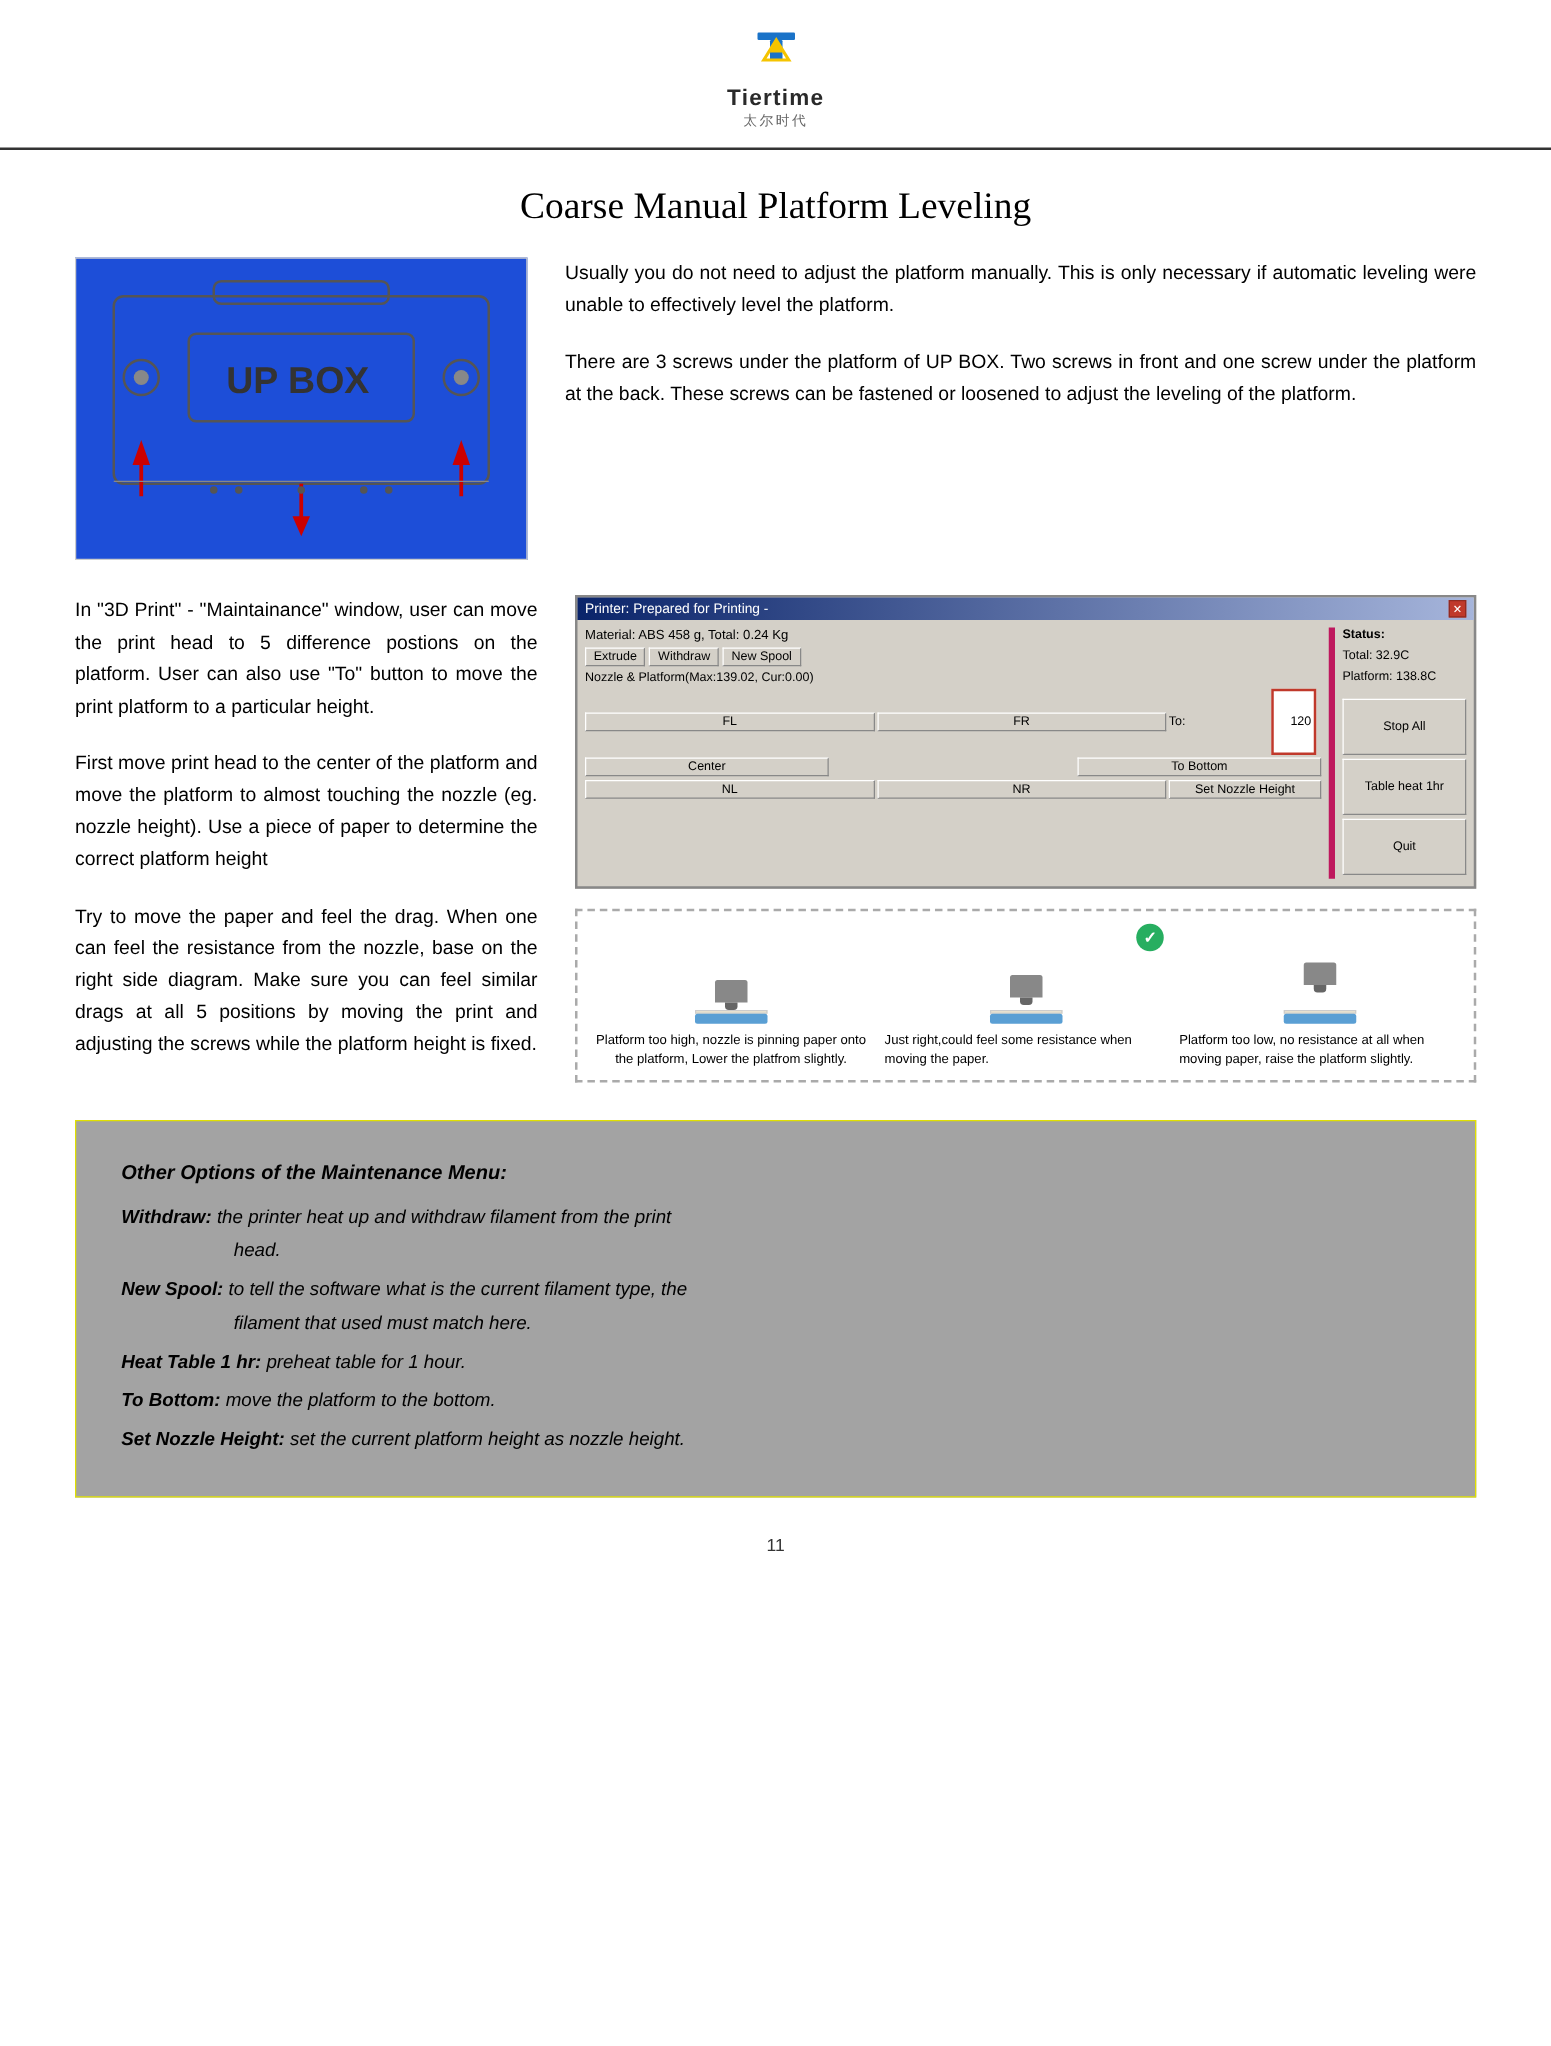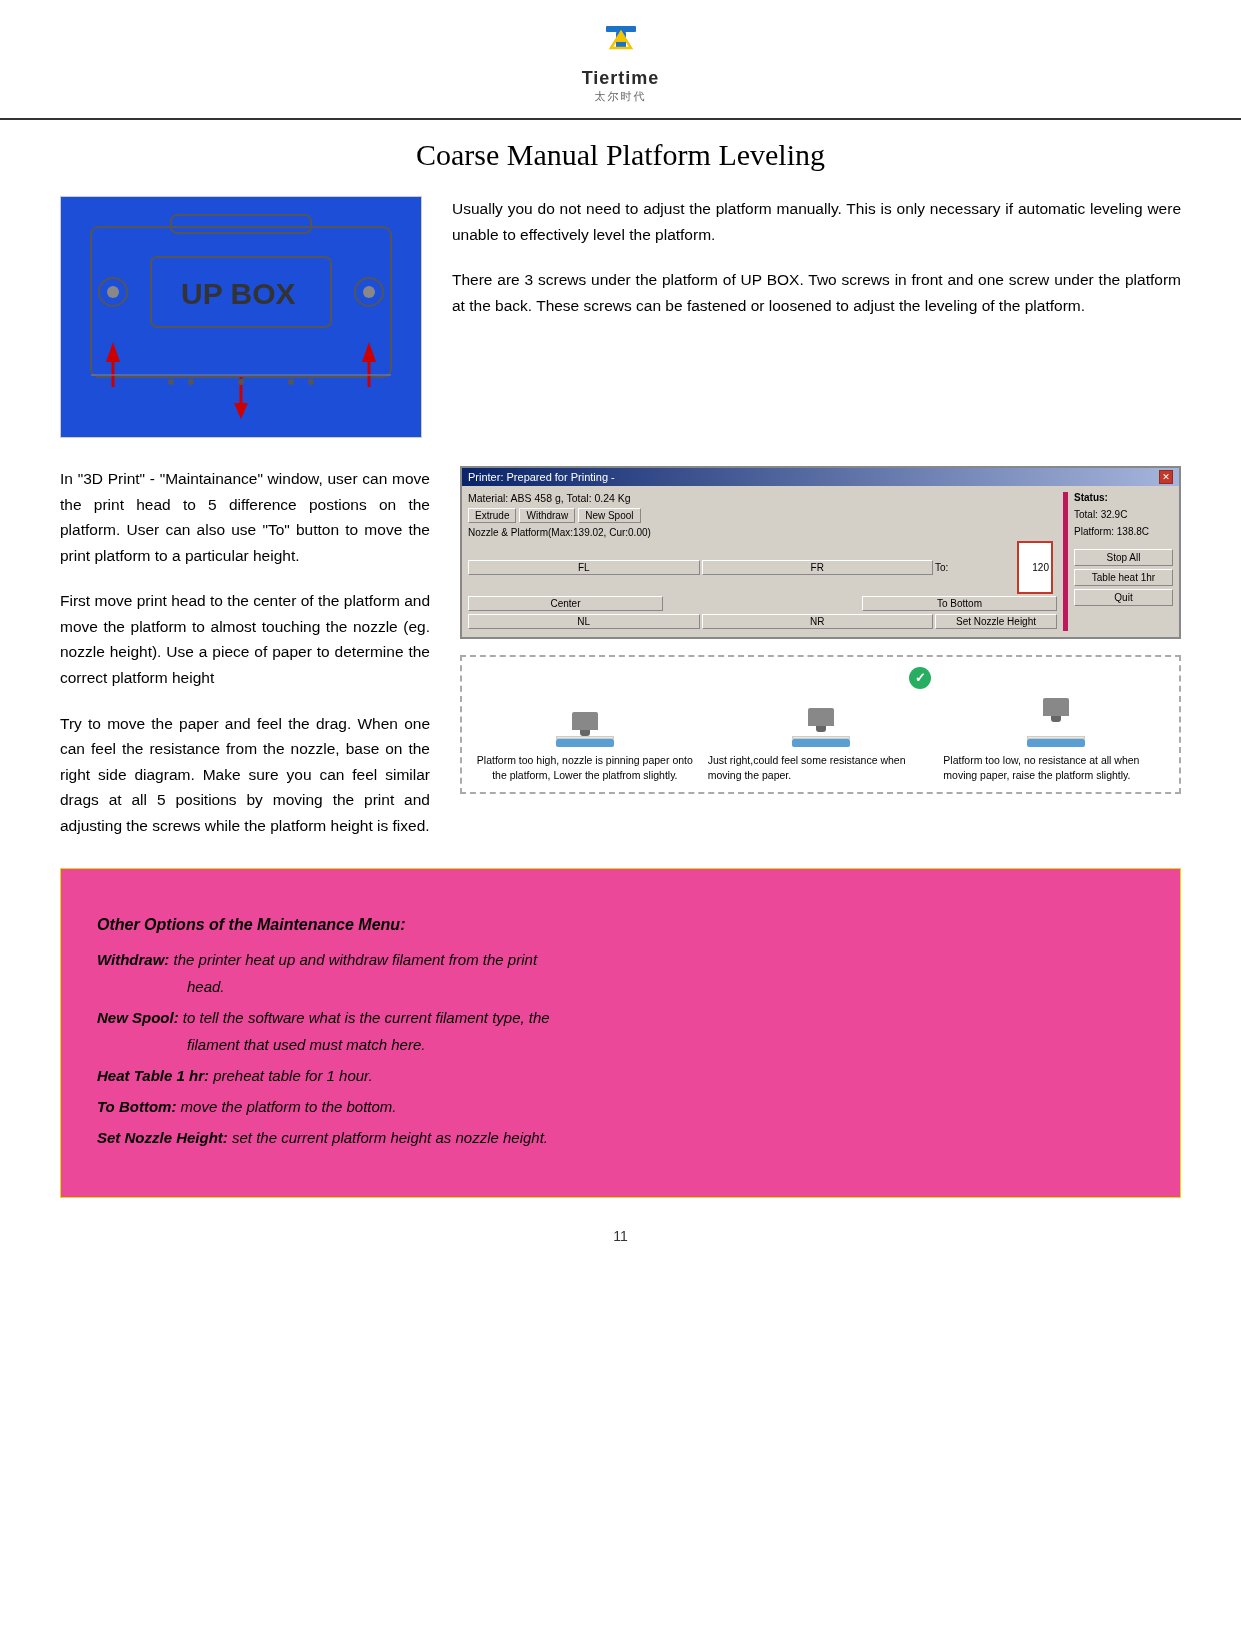--- a/index.html
+++ b/index.html
@@ -10,21 +10,21 @@
       width: 1241px;
       min-height: 1637px;
       position: relative;
     }
 
     
     .header {
       text-align: center;
       padding: 18px 0 10px 0;
       border-bottom: 2px solid #333;
-      margin-bottom: 18px;
+      margin-bottom: 28px;
     }
     .logo-container {
       display: flex;
       flex-direction: column;
       align-items: center;
       margin-bottom: 4px;
     }
     .logo-icon {
       width: 50px;
       height: 50px;
@@ -217,21 +217,21 @@
       font-size: 10px;
       color: #000;
       margin-bottom: 2px;
     }
 
     .sw-right-btn {
       background: #d4d0c8;
       border: 1px solid #888;
       border-top-color: #fff;
       border-left-color: #fff;
-      padding: 2px 6px;
+      padding: 16px 6px;
       font-size: 10px;
       cursor: pointer;
       color: #000;
       width: 100%;
       margin-bottom: 3px;
       text-align: center;
     }
 
     
     .height-diagram {
@@ -258,23 +258,23 @@
       display: flex;
       flex-direction: column;
       align-items: center;
       justify-content: flex-end;
       margin-bottom: 6px;
       position: relative;
     }
 
     
     .note-box {
-      background: #ec4899;
+      background: #a3a3a3;
       border: 1px solid #e0e000;
-      padding: 42px 36px;
+      padding: 28px 36px;
       margin: 20px 60px;
       font-size: 15px;
       line-height: 1.8;
     }
 
     .note-title {
       font-weight: bold;
       font-style: italic;
       font-size: 16px;
       margin-bottom: 6px;

